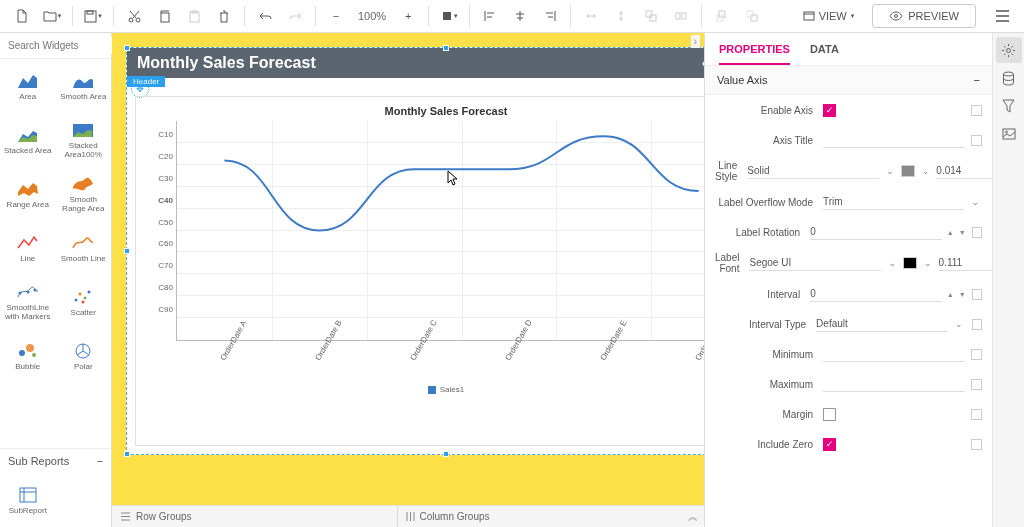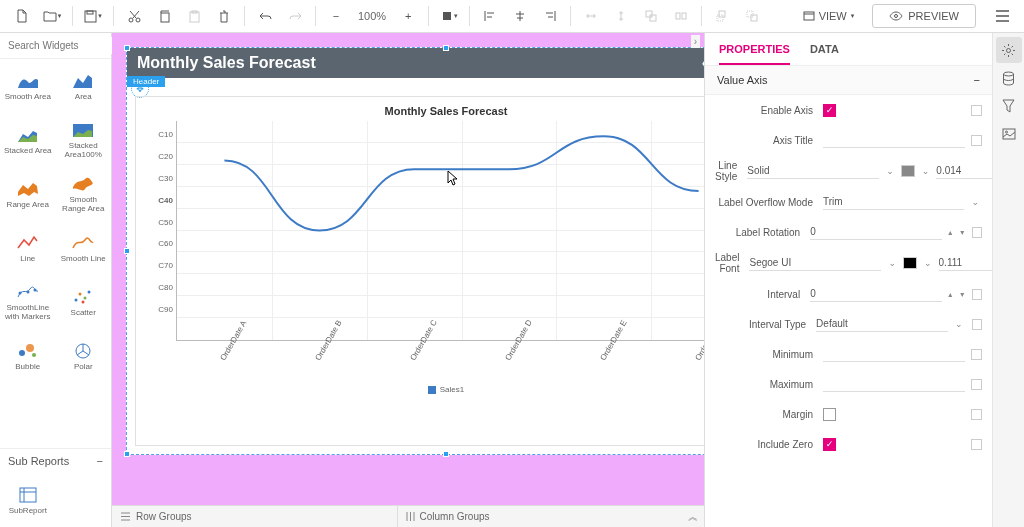--- a/index.html
+++ b/index.html
@@ -20,21 +20,21 @@
 .search-row { display: flex; align-items: center; padding: 4px; border-bottom: 1px solid #eee; }
 .search-inp { flex: 1; border: none; font-size: 10px; padding: 3px 4px; outline: none; color: #888; }
 .search-ico { width: 16px; text-align: center; color: #888; }
 .collapse-ico { width: 16px; text-align: center; color: #888; cursor: pointer; }
 .widget-grid { flex: 1; overflow-y: auto; }
 .widget-row { display: flex; }
 .widget-cell { width: 50%; height: 54px; display: flex; flex-direction: column; align-items: center; justify-content: center; gap: 2px; cursor: pointer; font-size: 8px; color: #666; text-align: center; padding: 2px; }
 .widget-cell svg { width: 22px; height: 18px; }
 .section-hdr { display: flex; justify-content: space-between; align-items: flex-end; padding: 6px 8px; font-size: 11px; color: #555; border-top: 1px solid #eee; cursor: pointer; }
 
-.canvas-area { flex: 1; background: #f0abfc; display: flex; flex-direction: column; position: relative; overflow: hidden; }
+.canvas-area { flex: 1; background: #fde047; display: flex; flex-direction: column; position: relative; overflow: hidden; }
 .canvas-inner { flex: 1; padding: 14px 6px 6px 14px; overflow: auto; position: relative; }
 .design-surface { width: 640px; height: 408px; background: #fff; border: 1px dashed #4ea3e0; position: relative; }
 .chart-header { background: #5a6570; color: #fff; padding: 6px 10px; font-size: 16px; font-weight: bold; display: flex; justify-content: space-between; align-items: center; }
 .header-tag { position: absolute; top: 28px; left: 0; background: #2aa0ee; color: #fff; font-size: 8px; padding: 1px 6px; }
 .move-handle { position: absolute; top: 32px; left: 4px; width: 18px; height: 18px; border: 1px dotted #2aa0ee; border-radius: 50%; display:flex; align-items:center; justify-content:center; color:#2aa0ee; font-size:9px;}
 .chart-body { position: absolute; top: 48px; left: 8px; right: 8px; bottom: 8px; border: 1px solid #e0e0e0; }
 .sel-handle { position: absolute; width: 6px; height: 6px; background: #2aa0ee; border: 1px solid #fff; }
 .cursor-arrow { position:absolute; top: 122px; left: 320px; font-size:12px; color:#000;}
 .row-groups { height: 22px; background: #f5f5f5; border-top: 1px solid #ddd; display: flex; align-items: center; font-size: 10px; color: #666; }
 .rg-cell { display: flex; align-items: center; gap: 5px; padding: 0 8px; flex: 1; }
@@ -227,29 +227,29 @@
       <span class="search-ico"><svg width="11" height="11" viewBox="0 0 11 11" fill="none" stroke="currentColor">
             <circle cx="4.5" cy="4.5" r="3.5"></circle>
             <path d="M7 7l3 3"></path>
           </svg></span>
       <span class="collapse-ico">‹</span>
     </div>
     <div class="widget-grid" id="widget-grid">
         <div class="widget-row">
           <div class="widget-cell">
             <svg viewBox="0 0 22 18">
+              <path d="M1 16L6 6l5 5 5-8 4 3v10z" fill="#3d7bc6"></path>
+            </svg>
+            <span>Area</span>
+          </div>
+          <div class="widget-cell">
+            <svg viewBox="0 0 22 18">
               <path d="M1 16C4 6 8 6 11 10s6-6 10-2v8z" fill="#3d7bc6"></path>
             </svg>
             <span>Smooth Area</span>
-          </div>
-          <div class="widget-cell">
-            <svg viewBox="0 0 22 18">
-              <path d="M1 16L6 6l5 5 5-8 4 3v10z" fill="#3d7bc6"></path>
-            </svg>
-            <span>Area</span>
           </div>
         </div>
         <div class="widget-row">
           <div class="widget-cell">
             <svg viewBox="0 0 22 18">
               <path d="M1 16L6 8l5 3 5-6 4 2v9z" fill="#3d7bc6"></path>
               <path d="M1 16L6 11l5 2 5-4 4 1v6z" fill="#7ab04f"></path>
             </svg>
             <span>Stacked Area</span>
           </div>

